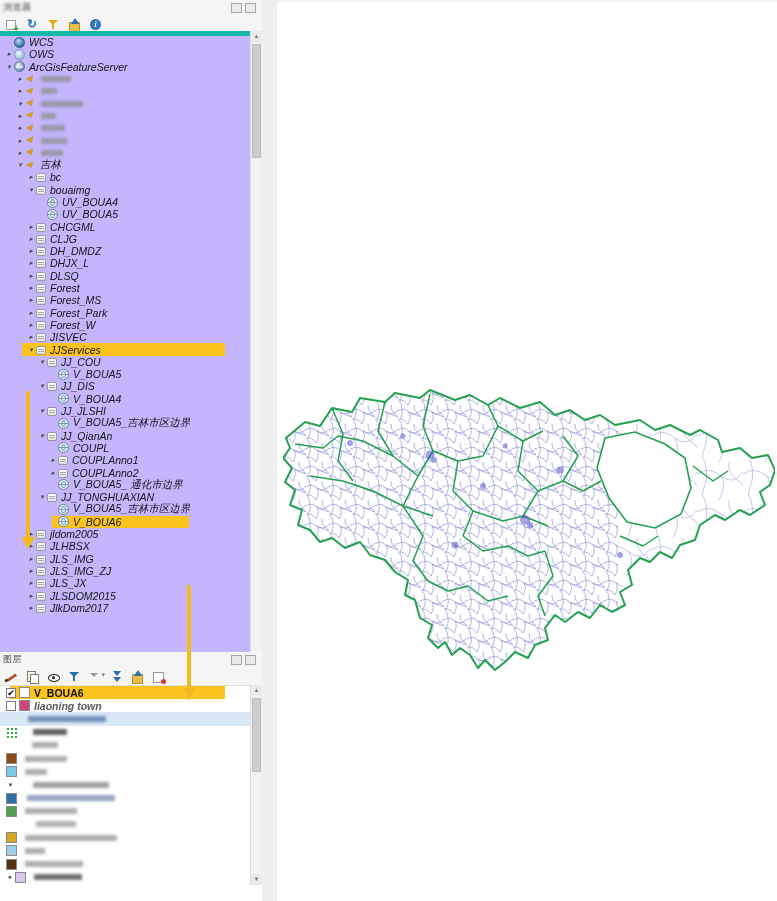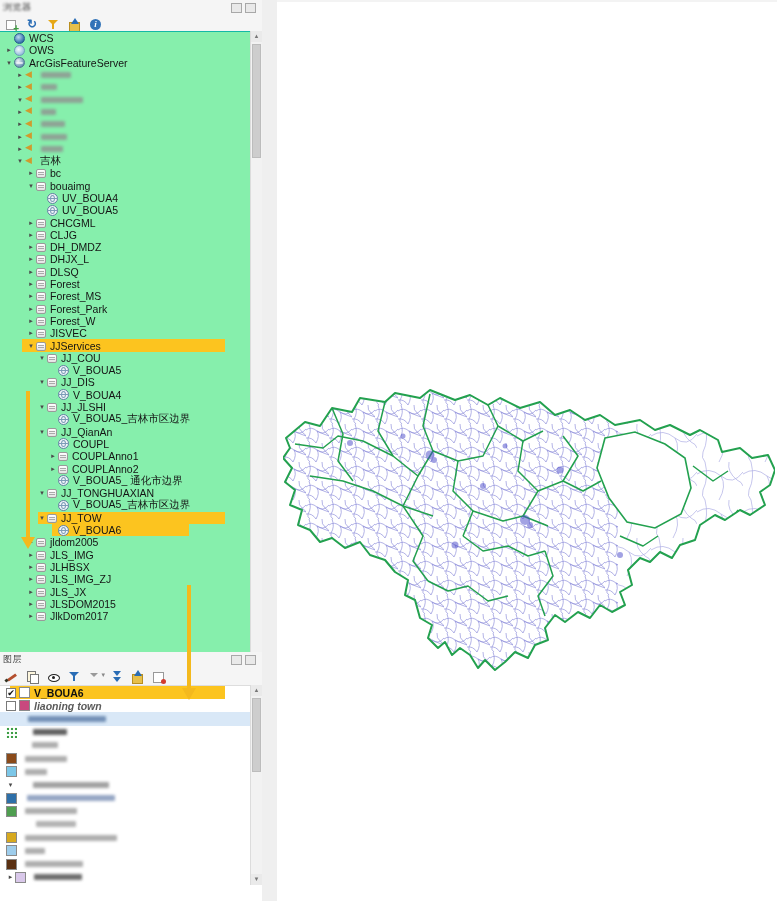--- a/index.html
+++ b/index.html
@@ -36,21 +36,21 @@
   .tbi.map-themes::after{content:'';position:absolute;left:5px;top:6px;width:3px;height:3px;border-radius:50%;background:#222;}
   .tbi.filter-legend::before{content:'';position:absolute;left:1px;top:2px;border-left:5px solid transparent;border-right:5px solid transparent;border-top:5px solid #2a6db5;}
   .tbi.filter-legend::after{content:'';position:absolute;left:5px;top:6px;width:2px;height:5px;background:#2a6db5;}
   .tbi.filter-expression::before{content:'';position:absolute;left:1px;top:3px;border-left:4px solid transparent;border-right:4px solid transparent;border-top:4px solid #9a9a9a;}
   .tbi.filter-expression::after{content:'▾';position:absolute;right:-2px;top:1px;color:#888;font-size:7px;}
   .tbi.expand-all::before{content:'';position:absolute;left:3px;top:1px;border-left:4px solid transparent;border-right:4px solid transparent;border-top:5px solid #2a6db5;}
   .tbi.expand-all::after{content:'';position:absolute;left:3px;top:7px;border-left:4px solid transparent;border-right:4px solid transparent;border-top:5px solid #2a6db5;}
   .tbi.remove-layer::before{content:'';position:absolute;left:1px;top:2px;width:9px;height:9px;border:1px solid #999;background:#fff;}
   .tbi.remove-layer::after{content:'';position:absolute;right:0;bottom:0;width:5px;height:5px;border-radius:50%;background:#d23b2f;}
   
-  #browser-tree{position:absolute;left:0;right:11px;top:31px;bottom:0;background:#86efac;overflow:hidden;border-top:1px solid #14b8a6;}
+  #browser-tree{position:absolute;left:0;right:11px;top:31px;bottom:0;background:#c4b5fd;overflow:hidden;border-top:5px solid #14b8a6;font-style:italic;}
   .trow{height:12.3px;display:flex;align-items:center;position:relative;white-space:nowrap;}
   .hlbar{position:absolute;top:0;bottom:0;background:#fcc41f;z-index:0;}
   .trow>*{z-index:1;}
   .pad{flex:none;display:inline-block;height:1px;}
   .exp{flex:none;width:10px;font-size:7px;color:#4a4a4a;text-align:center;}
   .tlabel{font-size:10.5px;color:#141414;margin-left:1px;}
   .blob{display:inline-block;height:6px;background:#909090;border-radius:1px;filter:blur(1.4px);opacity:.8;margin-left:2px;}
   .ticon{flex:none;width:11px;height:11px;position:relative;margin-right:3px;}
   .ticon.globe-wcs,.ticon.globe-wfs,.ticon.globe-ows,.ticon.globe-arcgis{border-radius:50%;box-sizing:border-box;}
   .ticon.globe-wcs{background:radial-gradient(circle at 38% 35%,#bcd9ef,#2e6da8 75%);border:1px solid #275c8e;}
@@ -339,50 +339,43 @@
         <span class="ticon db"></span>
         <span class="tlabel">JJ_TONGHUAXIAN</span>
       </div>
       <div class="trow">
         <span class="pad" style="width: 48px;"></span>
         <span class="exp"></span>
         <span class="ticon layer-globe"></span>
         <span class="tlabel">V_BOUA5_吉林市区边界</span>
       </div>
       <div class="trow">
-        <span class="hlbar" style="left: 38px; right: 26px;"></span>
-        <span class="pad" style="width: 37px;"></span>
-        <span class="exp">▾</span>
-        <span class="ticon db"></span>
-        <span class="tlabel">JJ_TOW</span>
-      </div>
-      <div class="trow">
         <span class="hlbar" style="left: 52px; right: 62px;"></span>
         <span class="pad" style="width: 48px;"></span>
         <span class="exp"></span>
         <span class="ticon layer-globe"></span>
         <span class="tlabel">V_BOUA6</span>
       </div>
       <div class="trow">
         <span class="pad" style="width: 26px;"></span>
         <span class="exp">▸</span>
         <span class="ticon db"></span>
         <span class="tlabel">jldom2005</span>
       </div>
       <div class="trow">
         <span class="pad" style="width: 26px;"></span>
         <span class="exp">▸</span>
         <span class="ticon db"></span>
+        <span class="tlabel">JLHBSX</span>
+      </div>
+      <div class="trow">
+        <span class="pad" style="width: 26px;"></span>
+        <span class="exp">▸</span>
+        <span class="ticon db"></span>
         <span class="tlabel">JLS_IMG</span>
-      </div>
-      <div class="trow">
-        <span class="pad" style="width: 26px;"></span>
-        <span class="exp">▸</span>
-        <span class="ticon db"></span>
-        <span class="tlabel">JLHBSX</span>
       </div>
       <div class="trow">
         <span class="pad" style="width: 26px;"></span>
         <span class="exp">▸</span>
         <span class="ticon db"></span>
         <span class="tlabel">JLS_IMG_ZJ</span>
       </div>
       <div class="trow">
         <span class="pad" style="width: 26px;"></span>
         <span class="exp">▸</span>

